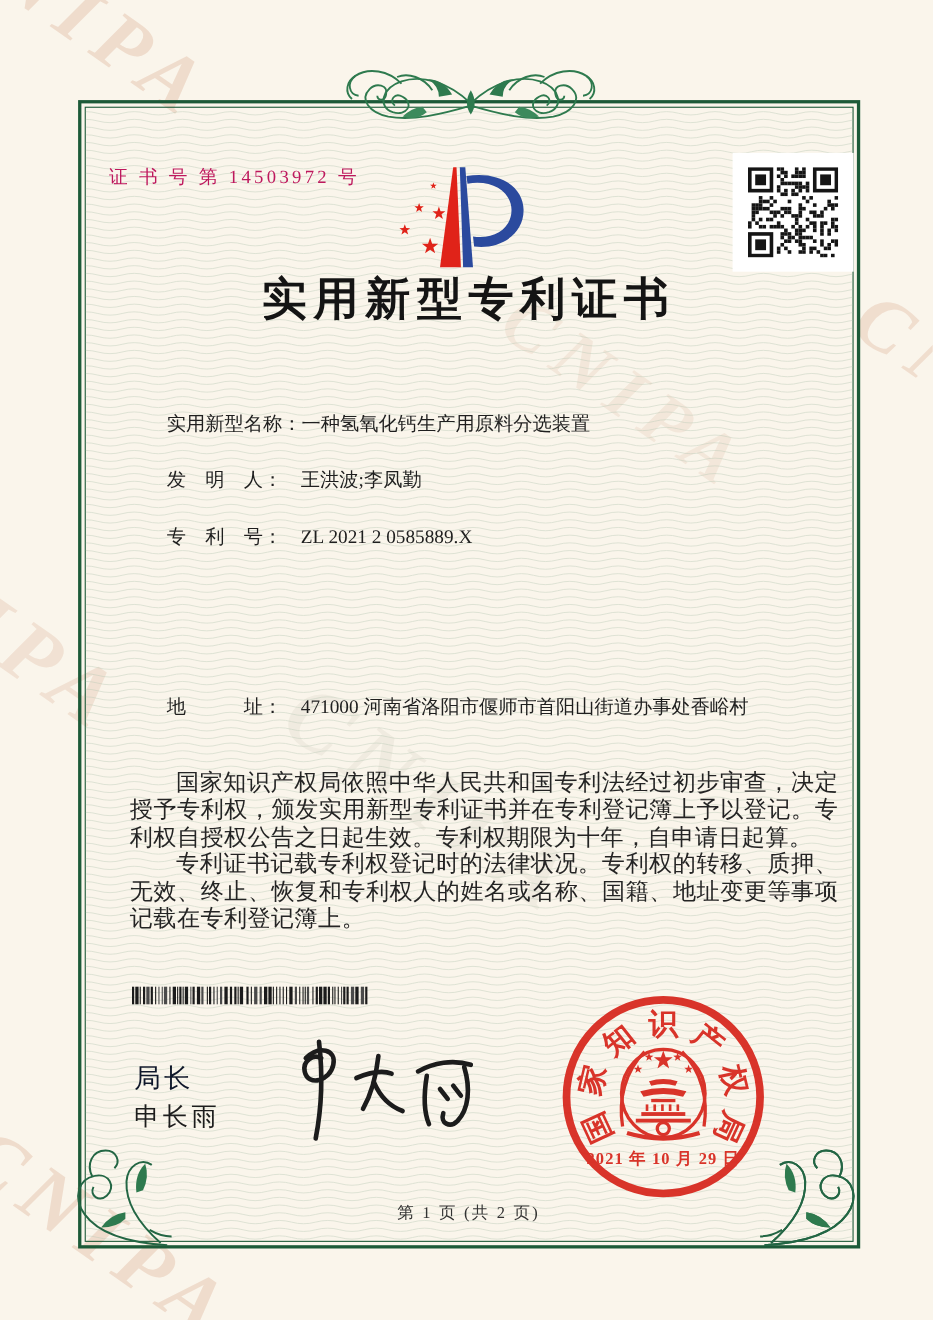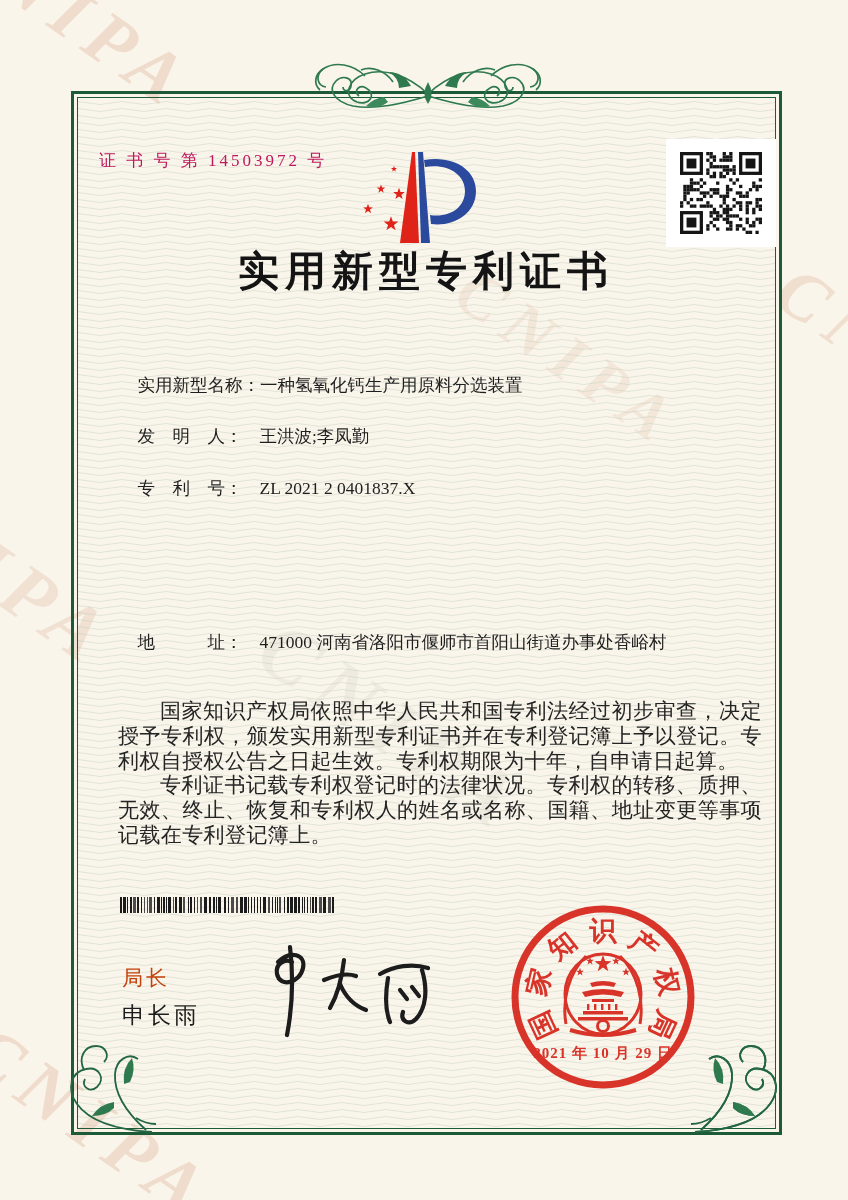--- a/index.html
+++ b/index.html
@@ -14,32 +14,32 @@
   .frame-inner{position:absolute;inset:3px;border:1px solid #1c5a38;}
   
   .certno{left:99px;top:149px;font-size:17px;letter-spacing:3px;color:#be185d;}
   
   .title{left:72px;top:244px;width:708px;text-align:center;font-size:41px;font-weight:bold;
          letter-spacing:6px;color:#141414;}
   
   .qrbox{left:666px;top:139px;width:110px;height:108px;background:#ffffff;}
   
   .row{position:absolute;left:120px;width:648px;font-size:17.5px;color:#1f1f1f;white-space:pre;}
-  .lab{display:inline-block;min-width:122px;white-space:pre;}
+  .lab{display:inline-block;min-width:122px;white-space:pre;margin-left:14px;}
   .val{white-space:pre;}
   .grant2{margin-left:34px;}
   
   .bodytxt{left:118px;top:699px;width:644px;font-size:21px;line-height:24.8px;
            text-align:justify;color:#242424;letter-spacing:0.4px;}
   .bodytxt p{margin:0;text-indent:2em;}
   
   .barcode{left:120px;top:897px;width:218px;height:16px;display:flex;align-items:stretch;}
   .barcode div{background:#1b1b1b;}
   
-  .sig-title{left:122px;top:964px;font-size:21px;letter-spacing:3px;color:#c2410c;}
+  .sig-title{left:122px;top:964px;font-size:24px;letter-spacing:3px;color:#0f172a;}
   .sig-name{left:122px;top:1000px;font-size:23px;letter-spacing:3px;color:#1d1d1d;}
   
   .pageinfo{left:72px;top:1093px;width:708px;text-align:center;font-size:15px;letter-spacing:2px;color:#333;}
   .contnote{left:326px;top:1137px;width:168px;height:35px;background:#fefdfa;display:flex;
             align-items:center;justify-content:center;font-size:16.5px;letter-spacing:2px;color:#222;}
   svg{display:block;}
 </style>
 </head>
 <body>
 
@@ -445,21 +445,21 @@
 
   <div class="abs title">实用新型专利证书</div>
 
   <div class="row" style="top:352px">
     <span class="lab">实用新型名称：</span><span class="val">一种氢氧化钙生产用原料分选装置</span>
   </div>
   <div class="row" style="top:403px">
     <span class="lab">发　明　人：</span><span class="val">王洪波;李凤勤</span>
   </div>
   <div class="row" style="top:455px">
-    <span class="lab">专　利　号：</span><span class="val">ZL 2021 2 0401837.X</span>
+    <span class="lab">专　利　号：</span><span class="val">ZL 2021 2 0585889.X</span>
   </div>
   <div class="row" style="top:609px">
     <span class="lab">地　　　址：</span><span class="val">471000 河南省洛阳市偃师市首阳山街道办事处香峪村</span>
   </div>
 
   <div class="abs bodytxt">
     <p>国家知识产权局依照中华人民共和国专利法经过初步审查，决定授予专利权，颁发实用新型专利证书并在专利登记簿上予以登记。专利权自授权公告之日起生效。专利权期限为十年，自申请日起算。</p>
     <p>专利证书记载专利权登记时的法律状况。专利权的转移、质押、无效、终止、恢复和专利权人的姓名或名称、国籍、地址变更等事项记载在专利登记簿上。</p>
   </div>
 
@@ -577,14 +577,15 @@
         <rect x="70" y="115" width="50" height="3.5"></rect>
         <circle cx="95" cy="124" r="5.5" fill="none" stroke="#d7281e" stroke-width="3"></circle>
         <path d="M58,122 C54,98 60,72 78,54" fill="none" stroke="#d7281e" stroke-width="3"></path>
         <path d="M132,122 C136,98 130,72 112,54" fill="none" stroke="#d7281e" stroke-width="3"></path>
         <path d="M62,128 Q95,138 128,128" fill="none" stroke="#d7281e" stroke-width="4"></path>
       </g>
       <text x="95" y="156" text-anchor="middle" fill="#d7281e" style="font-size:15px;font-weight:bold;letter-spacing:1px;">2021 年 10 月 29 日</text>
     </svg>
   </div>
 
+  <div class="abs pageinfo">第 1 页 (共 2 页)</div>
 
 </div>
 
 </body></html>

